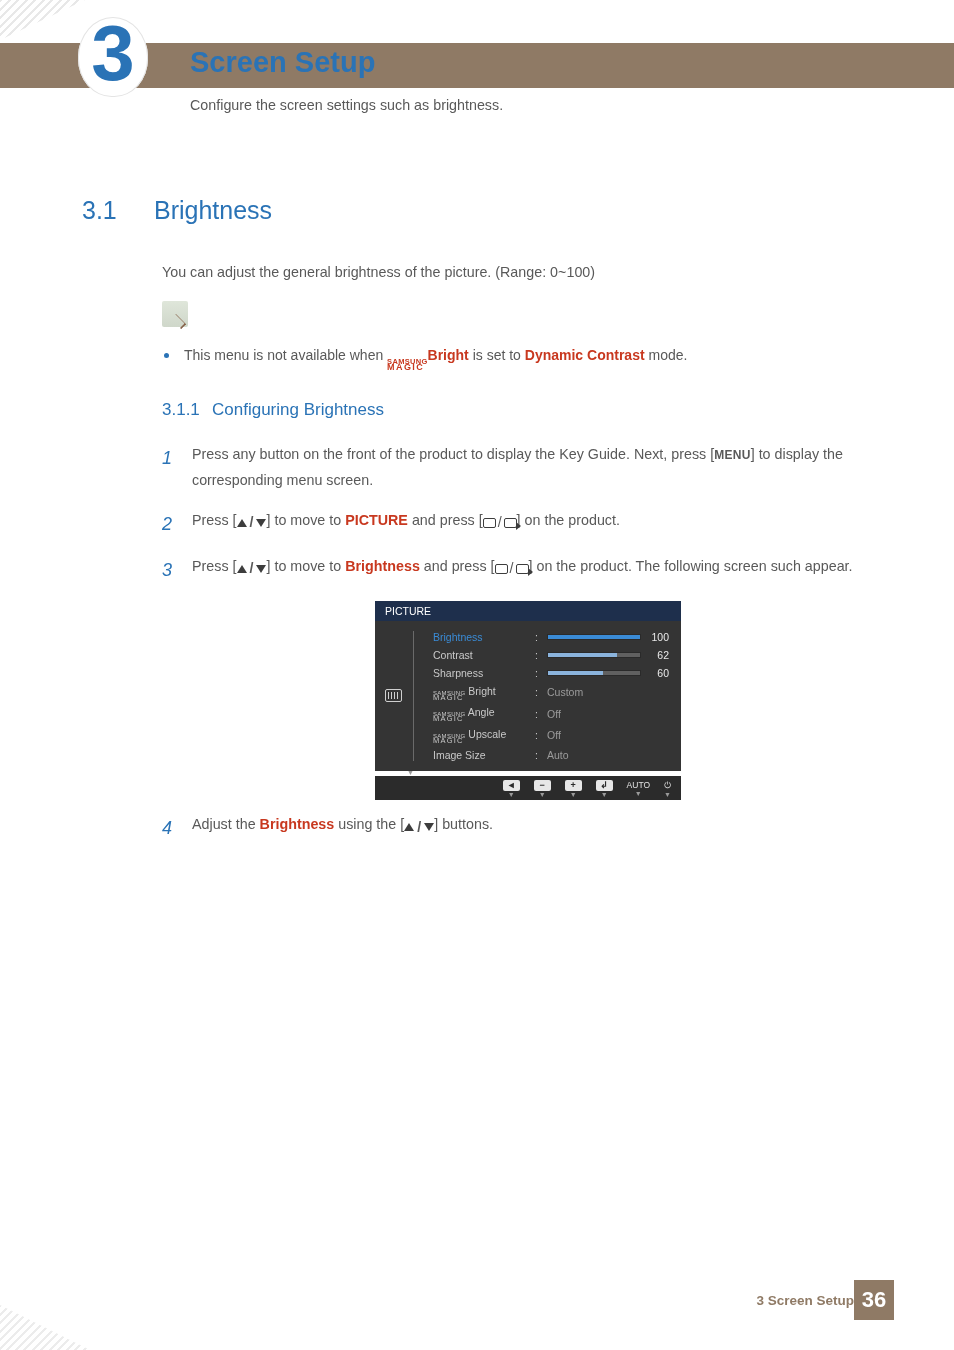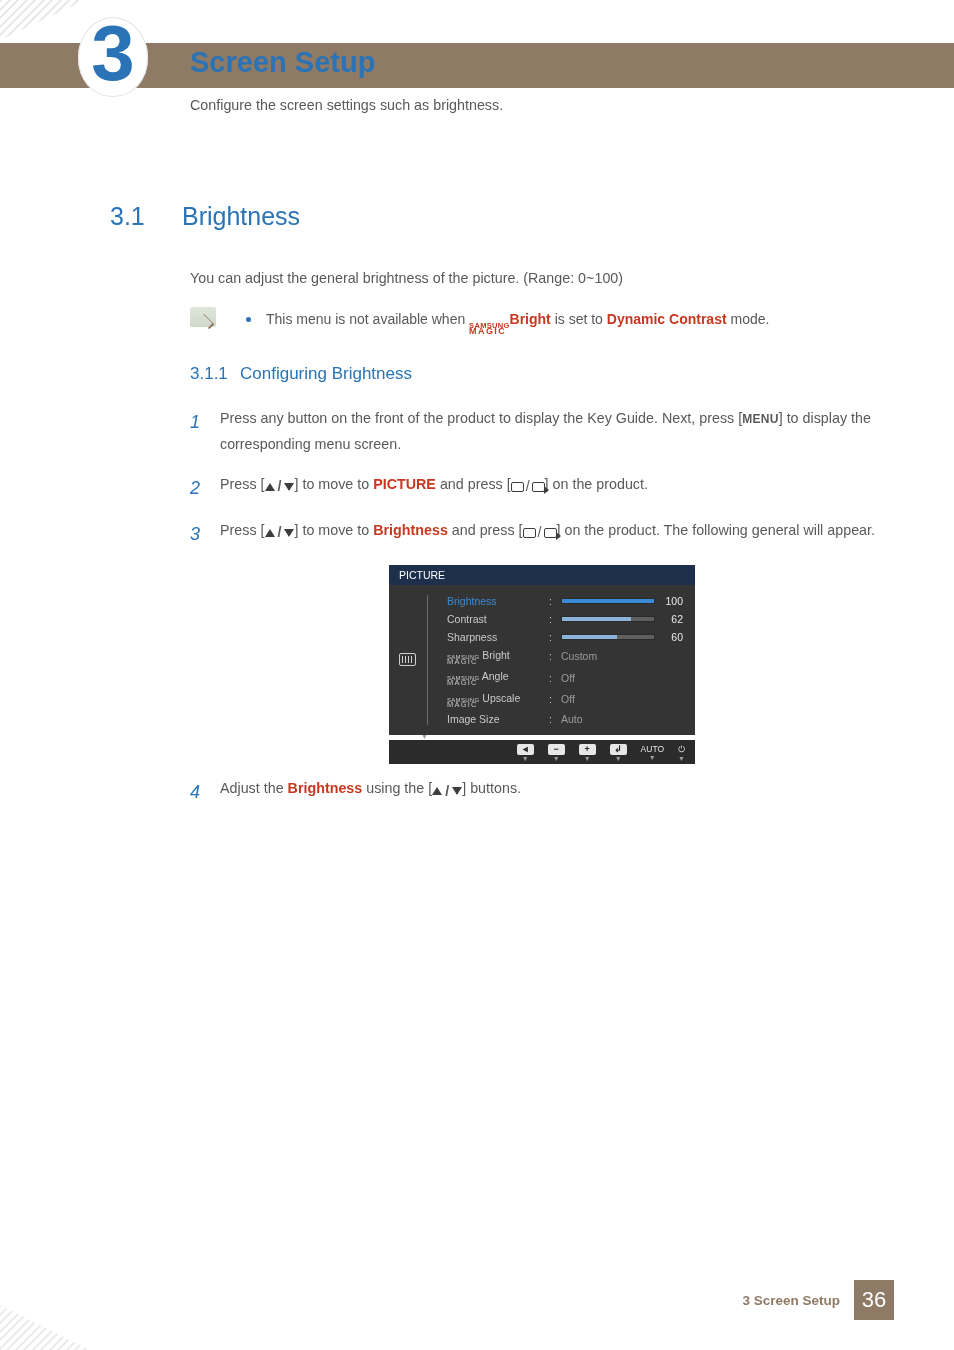--- a/index.html
+++ b/index.html
@@ -61,40 +61,39 @@
     color: #2a73b6;
     font-weight: 700;
     margin-bottom: 18px;
   }
   .chapter-sub {
     font-size: 14.3px;
     color: #595959;
   }
   .content {
     position: absolute;
-    top: 202px;
+    top: 196px;
     left: 82px;
     right: 60px;
-    margin-left: 28px;
   }
   .h1-line {
     font-size: 25px;
     color: #2a73b6;
     font-weight: 400;
     margin-bottom: 36px;
   }
   .h1-num { display:inline-block; width: 72px; }
   .body-indent { margin-left: 80px; }
   .para {
     font-size: 14.3px;
     color: #595959;
     line-height: 1.55;
     margin-bottom: 18px;
   }
-  .note-block { display:flex; gap: 28px; margin-top: 4px; margin-bottom: 30px;}
+  .note-block { display:flex; gap: 16px; margin-top: 4px; margin-bottom: 30px; flex-direction: column;}
   .note-icon {
     width: 26px; height: 20px;
     background: linear-gradient(#dfe6da,#cfd7ca);
     position: relative; border-radius:2px;
     flex: 0 0 26px;
   }
   .note-icon::after{
     content:""; position:absolute; right:2px; bottom:-2px;
     width:13px; height:13px;
     border-bottom:2px solid #86624a; border-right:2px solid #86624a;
@@ -171,24 +170,24 @@
   .sm-label .s2{font-size:7.5px;letter-spacing:1.2px;}
   .osd-arrow{font-size:7px;color:#9b9b9b;display:block;text-align:left;margin-left:32px;margin-top:-2px;}
   .osd-foot{background:#2b2b2b;display:flex;justify-content:flex-end;gap:14px;padding:4px 10px;}
   .foot-col{display:flex;flex-direction:column;align-items:center;gap:2px;}
   .foot-col .lbl{font-size:8.5px;color:#e2e2e2;}
   .foot-col .caret{font-size:7px;color:#9a9a9a;line-height:0.5;}
   .fpill{width:17px;height:11px;background:#e7e7e7;border-radius:2px;display:flex;align-items:center;justify-content:center;color:#2a2a2a;font-size:9px;font-weight:700;}
 
   .footer {
     position:absolute; bottom:30px; right:60px;
-    display:flex; align-items:center; gap:14px;
+    display:flex; align-items:center; 
   }
   .footer-text{ font-size:13.5px; font-weight:700; color:#8f7a65;}
-  .page-badge{ width:40px;height:40px;background:#8f7a65;color:#fff;display:flex;align-items:center;justify-content:center;font-size:22px;font-weight:400;}
+  .page-badge{ width:40px;height:40px;background:#8f7a65;color:#fff;display:flex;align-items:center;justify-content:center;font-size:22px;font-weight:700;}
   .footer-triangle{position:absolute;bottom:0;left:0;width:90px;height:45px;background:repeating-linear-gradient(135deg,#ececec 0 2px,#fff 2px 6px);clip-path:polygon(0 100%,100% 100%,0 0);}
 </style>
 </head>
 <body>
 
 <div class="triangle-deco"></div>
 <div class="top-band"></div>
 <div class="chapter-badge">
   <span>3</span>
 </div>
@@ -241,21 +240,21 @@
       <li>
         <span class="step-num">3</span>
         <div><span>Press [</span><span class="glyph-updown">
               <span class="tri-up"></span>
               <span class="slash">/</span>
               <span class="tri-down"></span>
             </span><span>] to move to </span><span class="inline-red">Brightness</span><span> and press [</span><span class="glyph-sel">
               <span class="sel1"></span>
               <span class="slash">/</span>
               <span class="sel2"></span>
-            </span><span>] on the product. The following general will appear.</span></div>
+            </span><span>] on the product. The following screen such appear.</span></div>
       </li>
     </ol>
 
     <div class="osd">
       <div class="osd-title">PICTURE</div>
       <div class="osd-body">
         <div class="osd-iconcol">
             <div class="osd-sideicon"></div>
           </div>
         <div class="osd-tree"></div>

